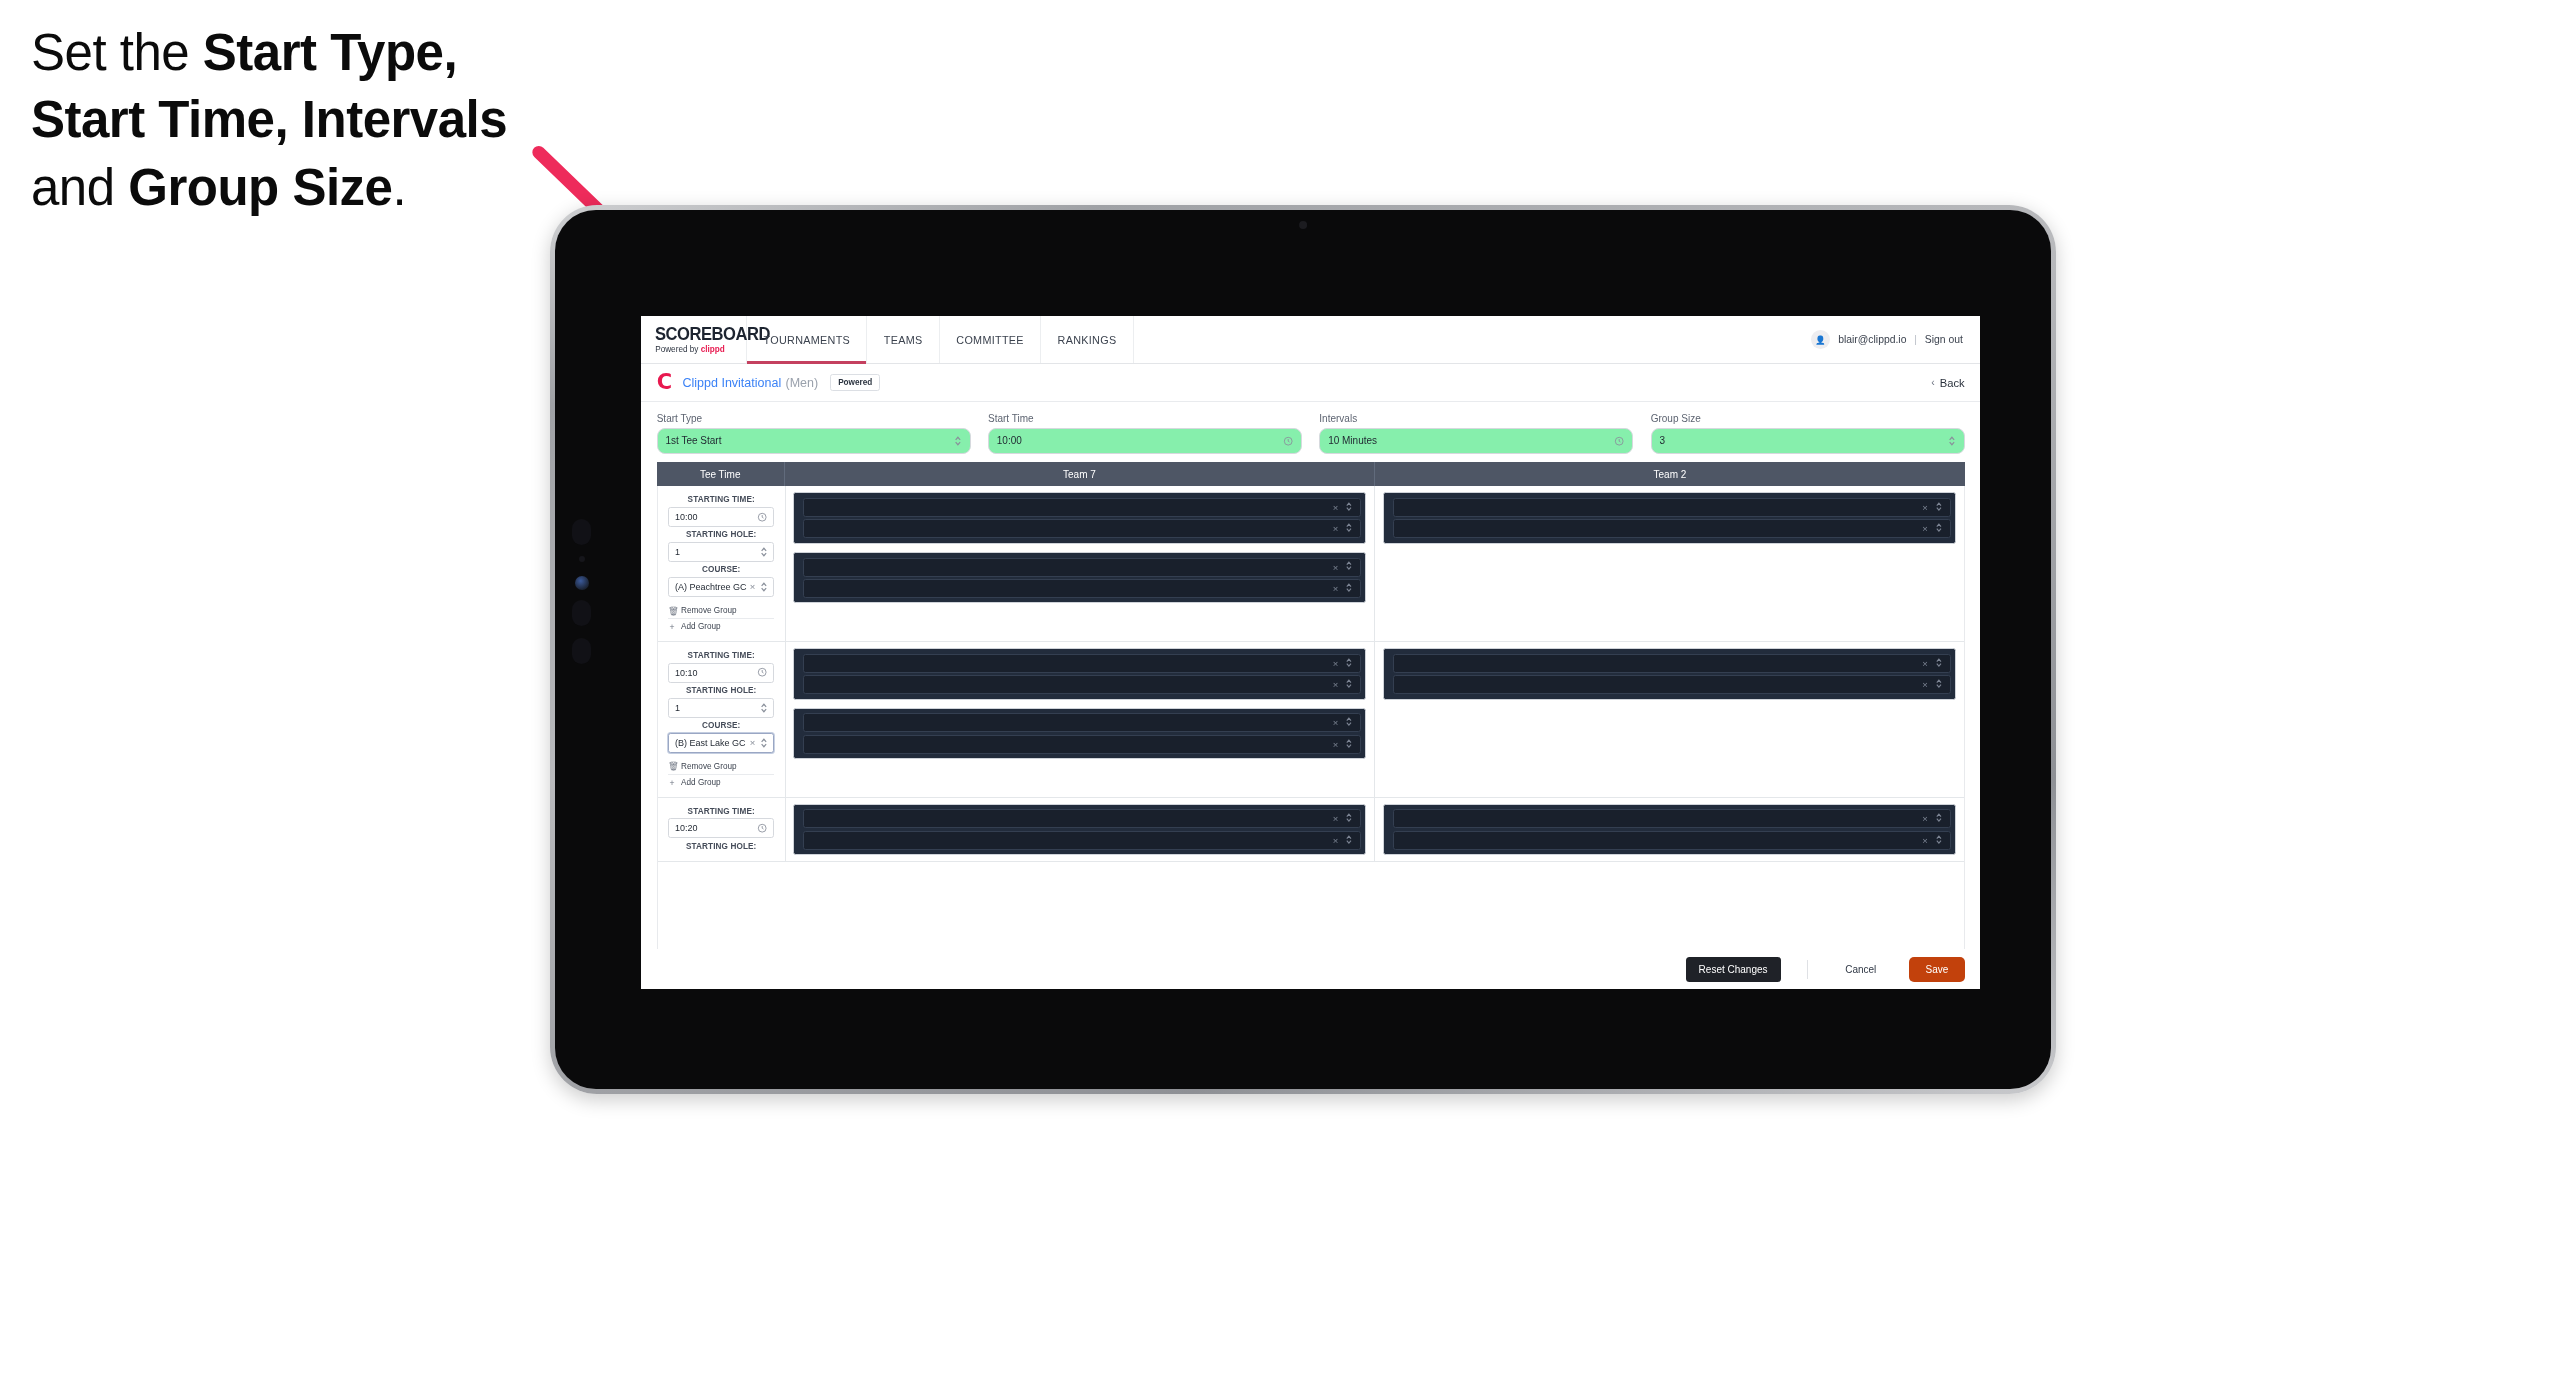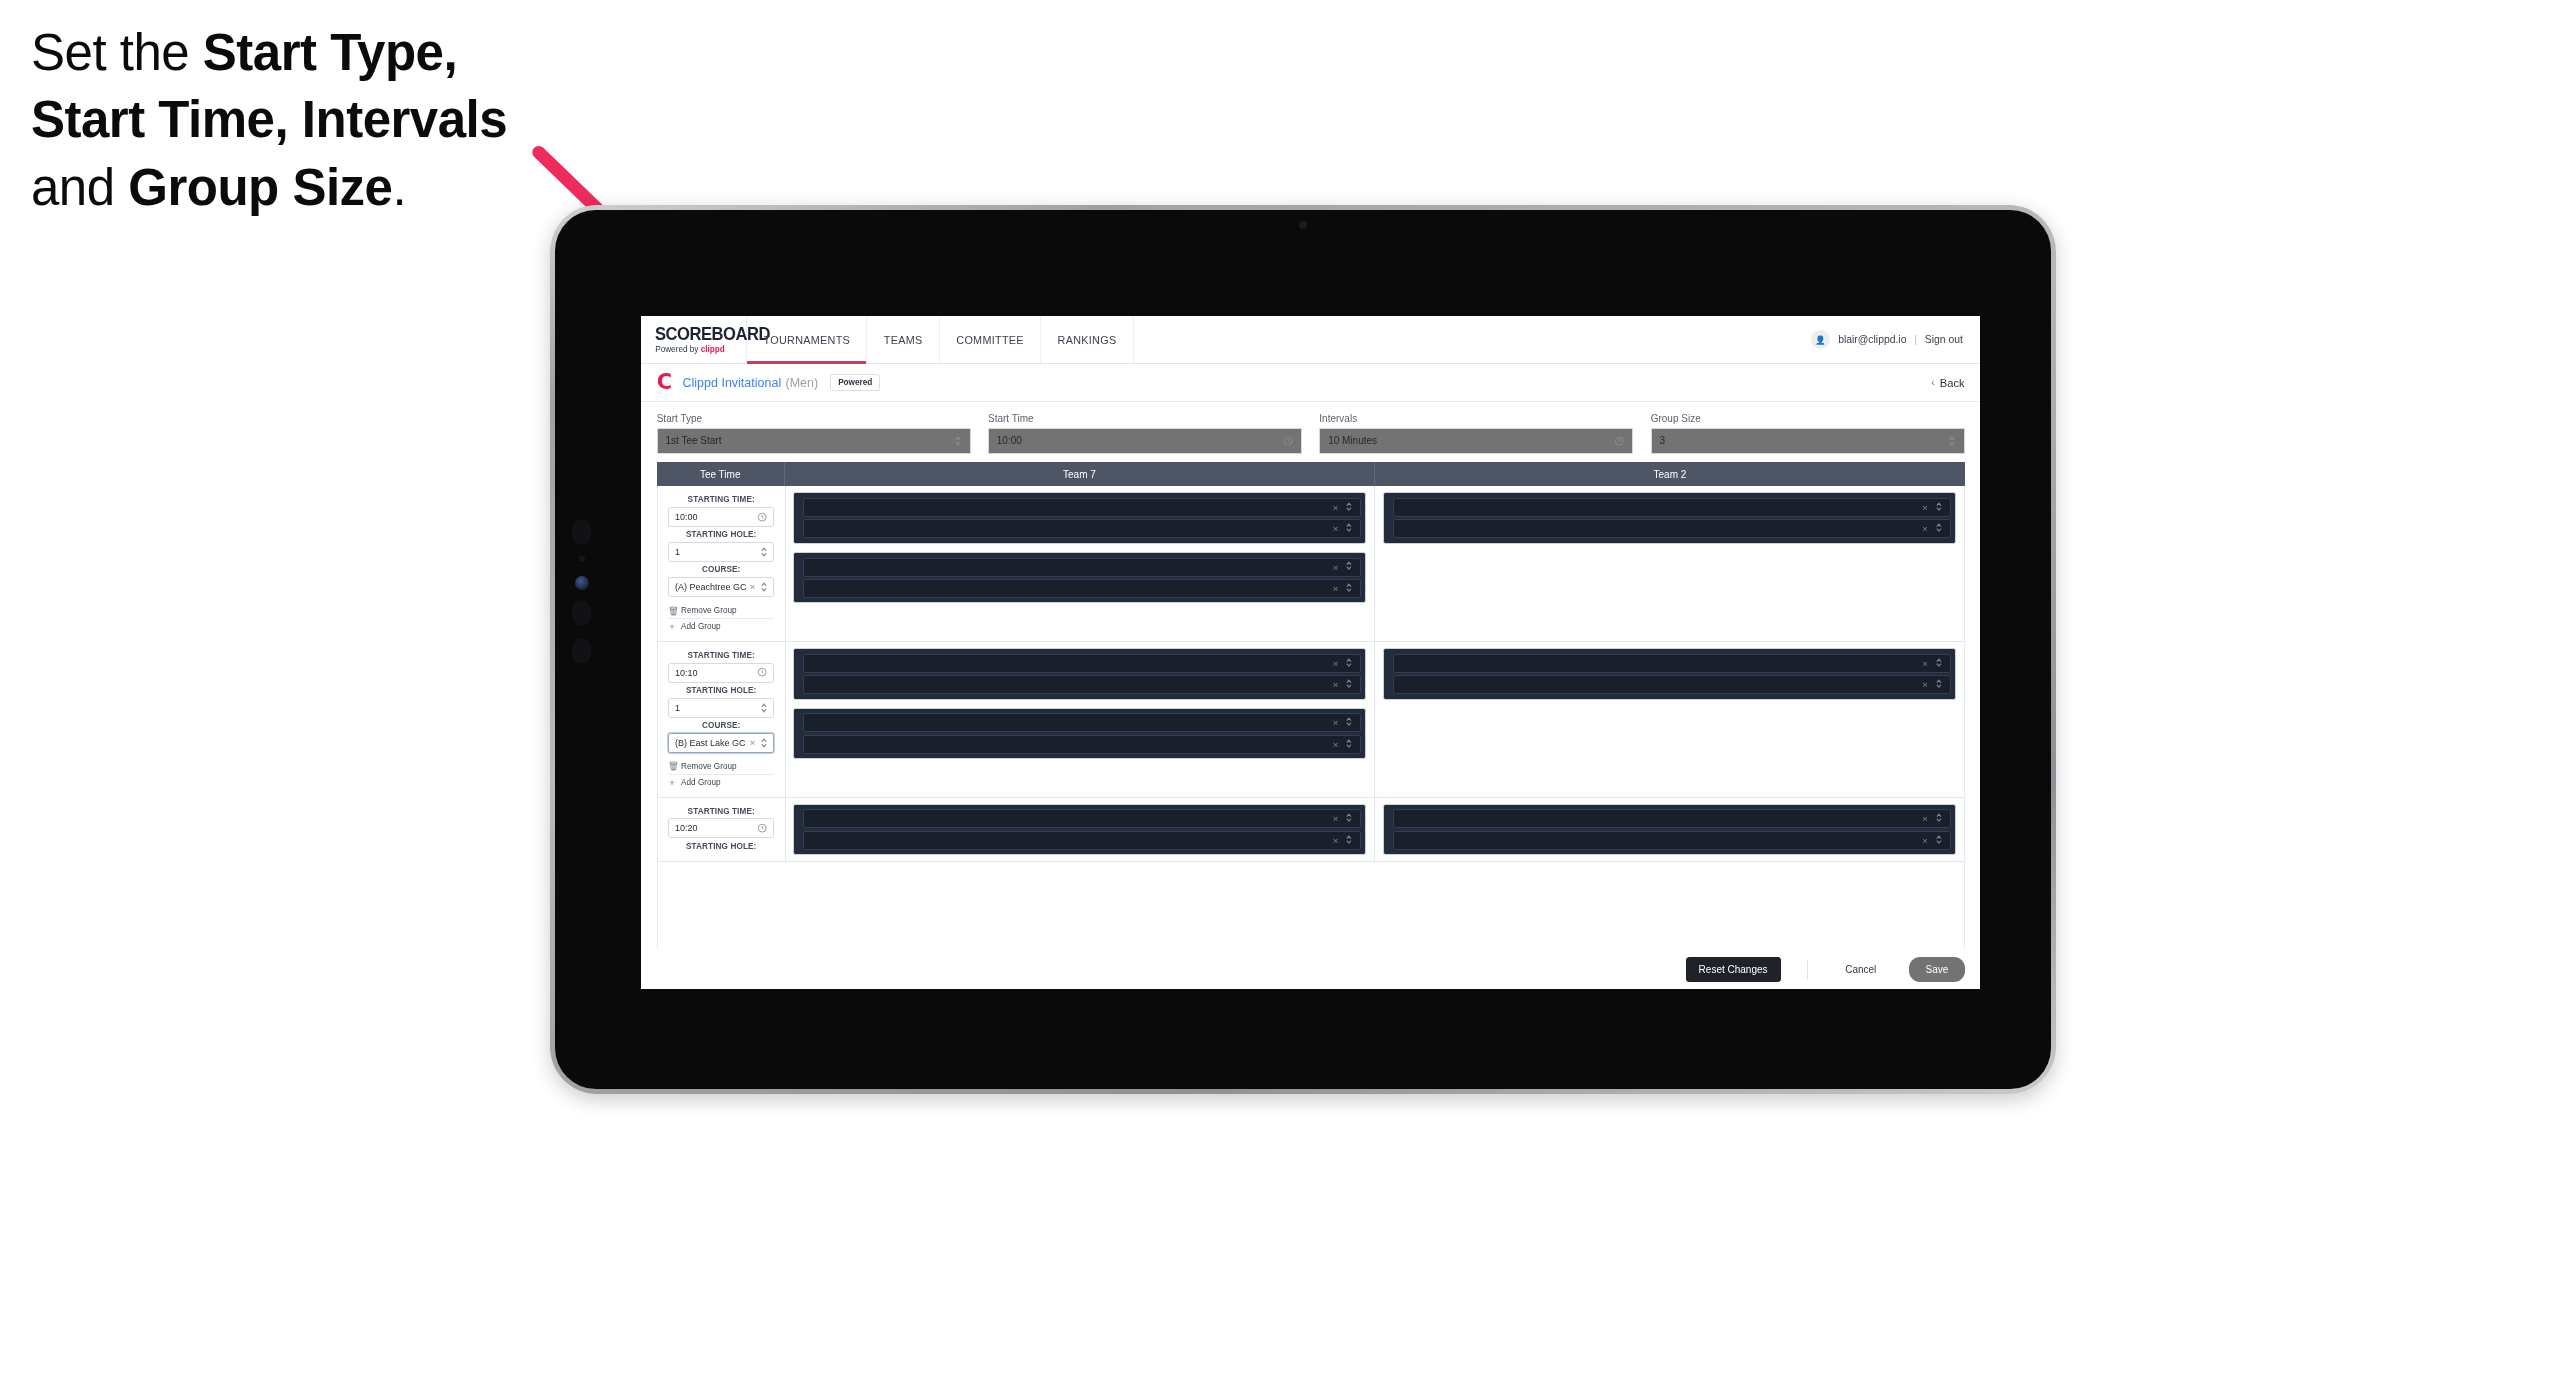--- a/index.html
+++ b/index.html
@@ -211,22 +211,22 @@
   }
   .field { flex: 1; }
   .field-label {
     font-size: 10px;
     color: #5d6471;
     margin-bottom: 4.3px;
   }
   .field-box {
     height: 26px;
     border: 0.9px solid #d6d9de;
-    border-radius: 0;
-    background: #737373;
+    border-radius: 8px;
+    background: #86efac;
     display: flex;
     align-items: center;
     padding: 0 7.8px;
     font-size: 10px;
     color: #1f2630;
     cursor: pointer;
   }
   .field-box .fval { flex: 1; }
   .ico { color: #8a909b; display: flex; align-items: center; }
   .stepper-ico { font-size: 9.5px; line-height: 1; letter-spacing: -0.9px; }
@@ -355,25 +355,25 @@
   .btn-cancel {
     background: transparent;
     border: none;
     color: #2f3744;
     font-size: 10px;
     padding: 7px 10.4px;
     cursor: pointer;
     font-family: inherit;
   }
   .btn-save {
-    background: #737373;
+    background: #c2410c;
     color: #fff;
     font-size: 10px;
     padding: 7px 16.4px;
-    border-radius: 11px;
+    border-radius: 5px;
     border: none;
     margin-left: 10.4px;
     cursor: pointer;
     font-family: inherit;
   }
 </style>
 </head>
 <body>
 
 <div class="caption" id="caption"><span>Set the </span><b>Start Type,</b><span> </span><b>Start Time,</b><span> </span><b>Intervals</b><span> and </span><b>Group Size</b><span>.</span></div>

